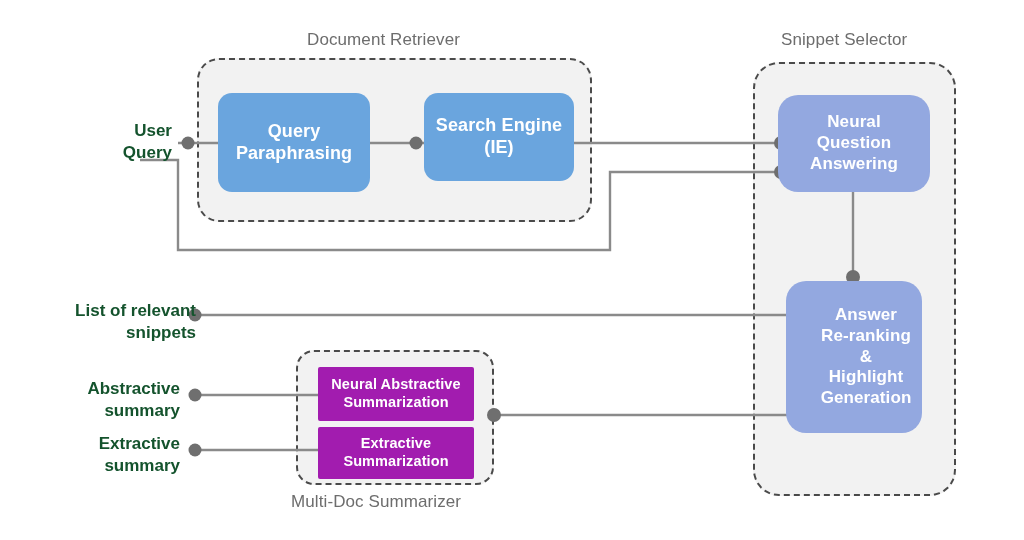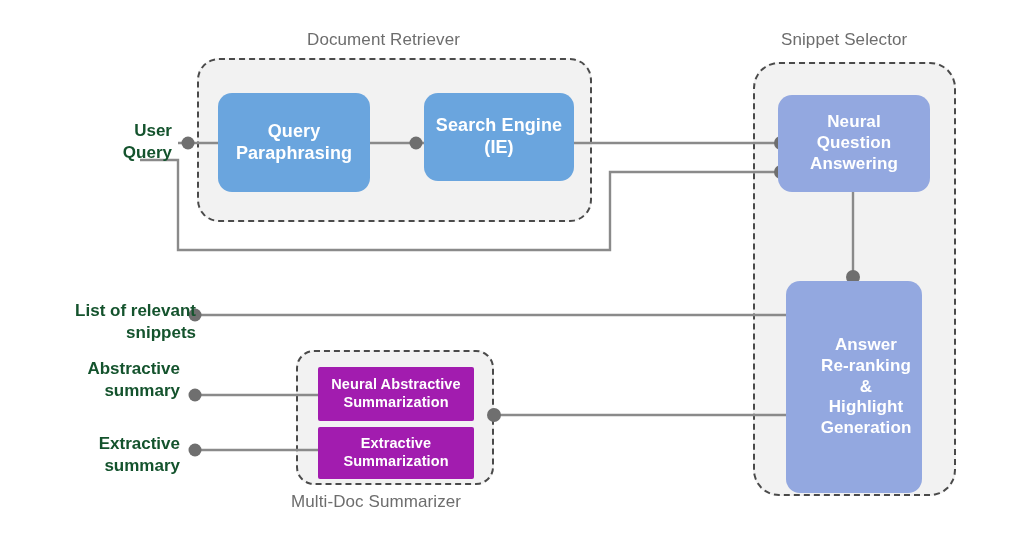--- a/index.html
+++ b/index.html
@@ -71,21 +71,21 @@
     letter-spacing: 0.1px;
     padding: 2px 6px;
   }
   .node-blue {
     background: #6aa5de;
     border-radius: 14px;
     font-size: 18px;
   }
   .node-periwinkle {
     background: #93a8e0;
-    border-radius: 14px;
+    border-radius: 20px;
     font-size: 17px;
   }
   .node-purple {
     background: #a21caf;
     border-radius: 2px;
     font-size: 14.5px;
   }
 
   
   .io-label {
@@ -149,37 +149,37 @@
   <div class="node node-blue" style="left:218px; top:93px; width:152px; height:99px; white-space:pre-line;">Query
 Paraphrasing</div>
 
   <div class="node node-blue" style="left:424px; top:93px; width:150px; height:88px; white-space:pre-line;">Search Engine
 (IE)</div>
 
   <div class="node node-periwinkle" style="left:778px; top:95px; width:152px; height:97px; white-space:pre-line;">Neural
 Question
 Answering</div>
 
-  <div class="node node-periwinkle" style="left:786px; top:281px; width:136px; height:212px; white-space:pre-line;padding-left:30px;">Answer
+  <div class="node node-periwinkle" style="left:786px; top:281px; width:136px; height:152px; white-space:pre-line;padding-left:30px;">Answer
 Re-ranking
 &amp;
 Highlight
 Generation</div>
 
   <div class="node node-purple" style="left:318px; top:367px; width:156px; height:54px; white-space:pre-line;">Neural Abstractive
 Summarization</div>
 
   <div class="node node-purple" style="left:318px; top:427px; width:156px; height:52px; white-space:pre-line;">Extractive
 Summarization</div>
 
   <div class="io-label" style="left:18px; top:120px; width:154px;">User
 Query</div>
 
   <div class="io-label" style="left:24px; top:300px; width:172px;">List of relevant
 snippets</div>
 
-  <div class="io-label" style="left:8px; top:358px; width:172px;">Abstractive
+  <div class="io-label" style="left:8px; top:378px; width:172px;">Abstractive
 summary</div>
 
   <div class="io-label" style="left:8px; top:433px; width:172px;">Extractive
 summary</div>
 
 </div>
 
 </body></html>

